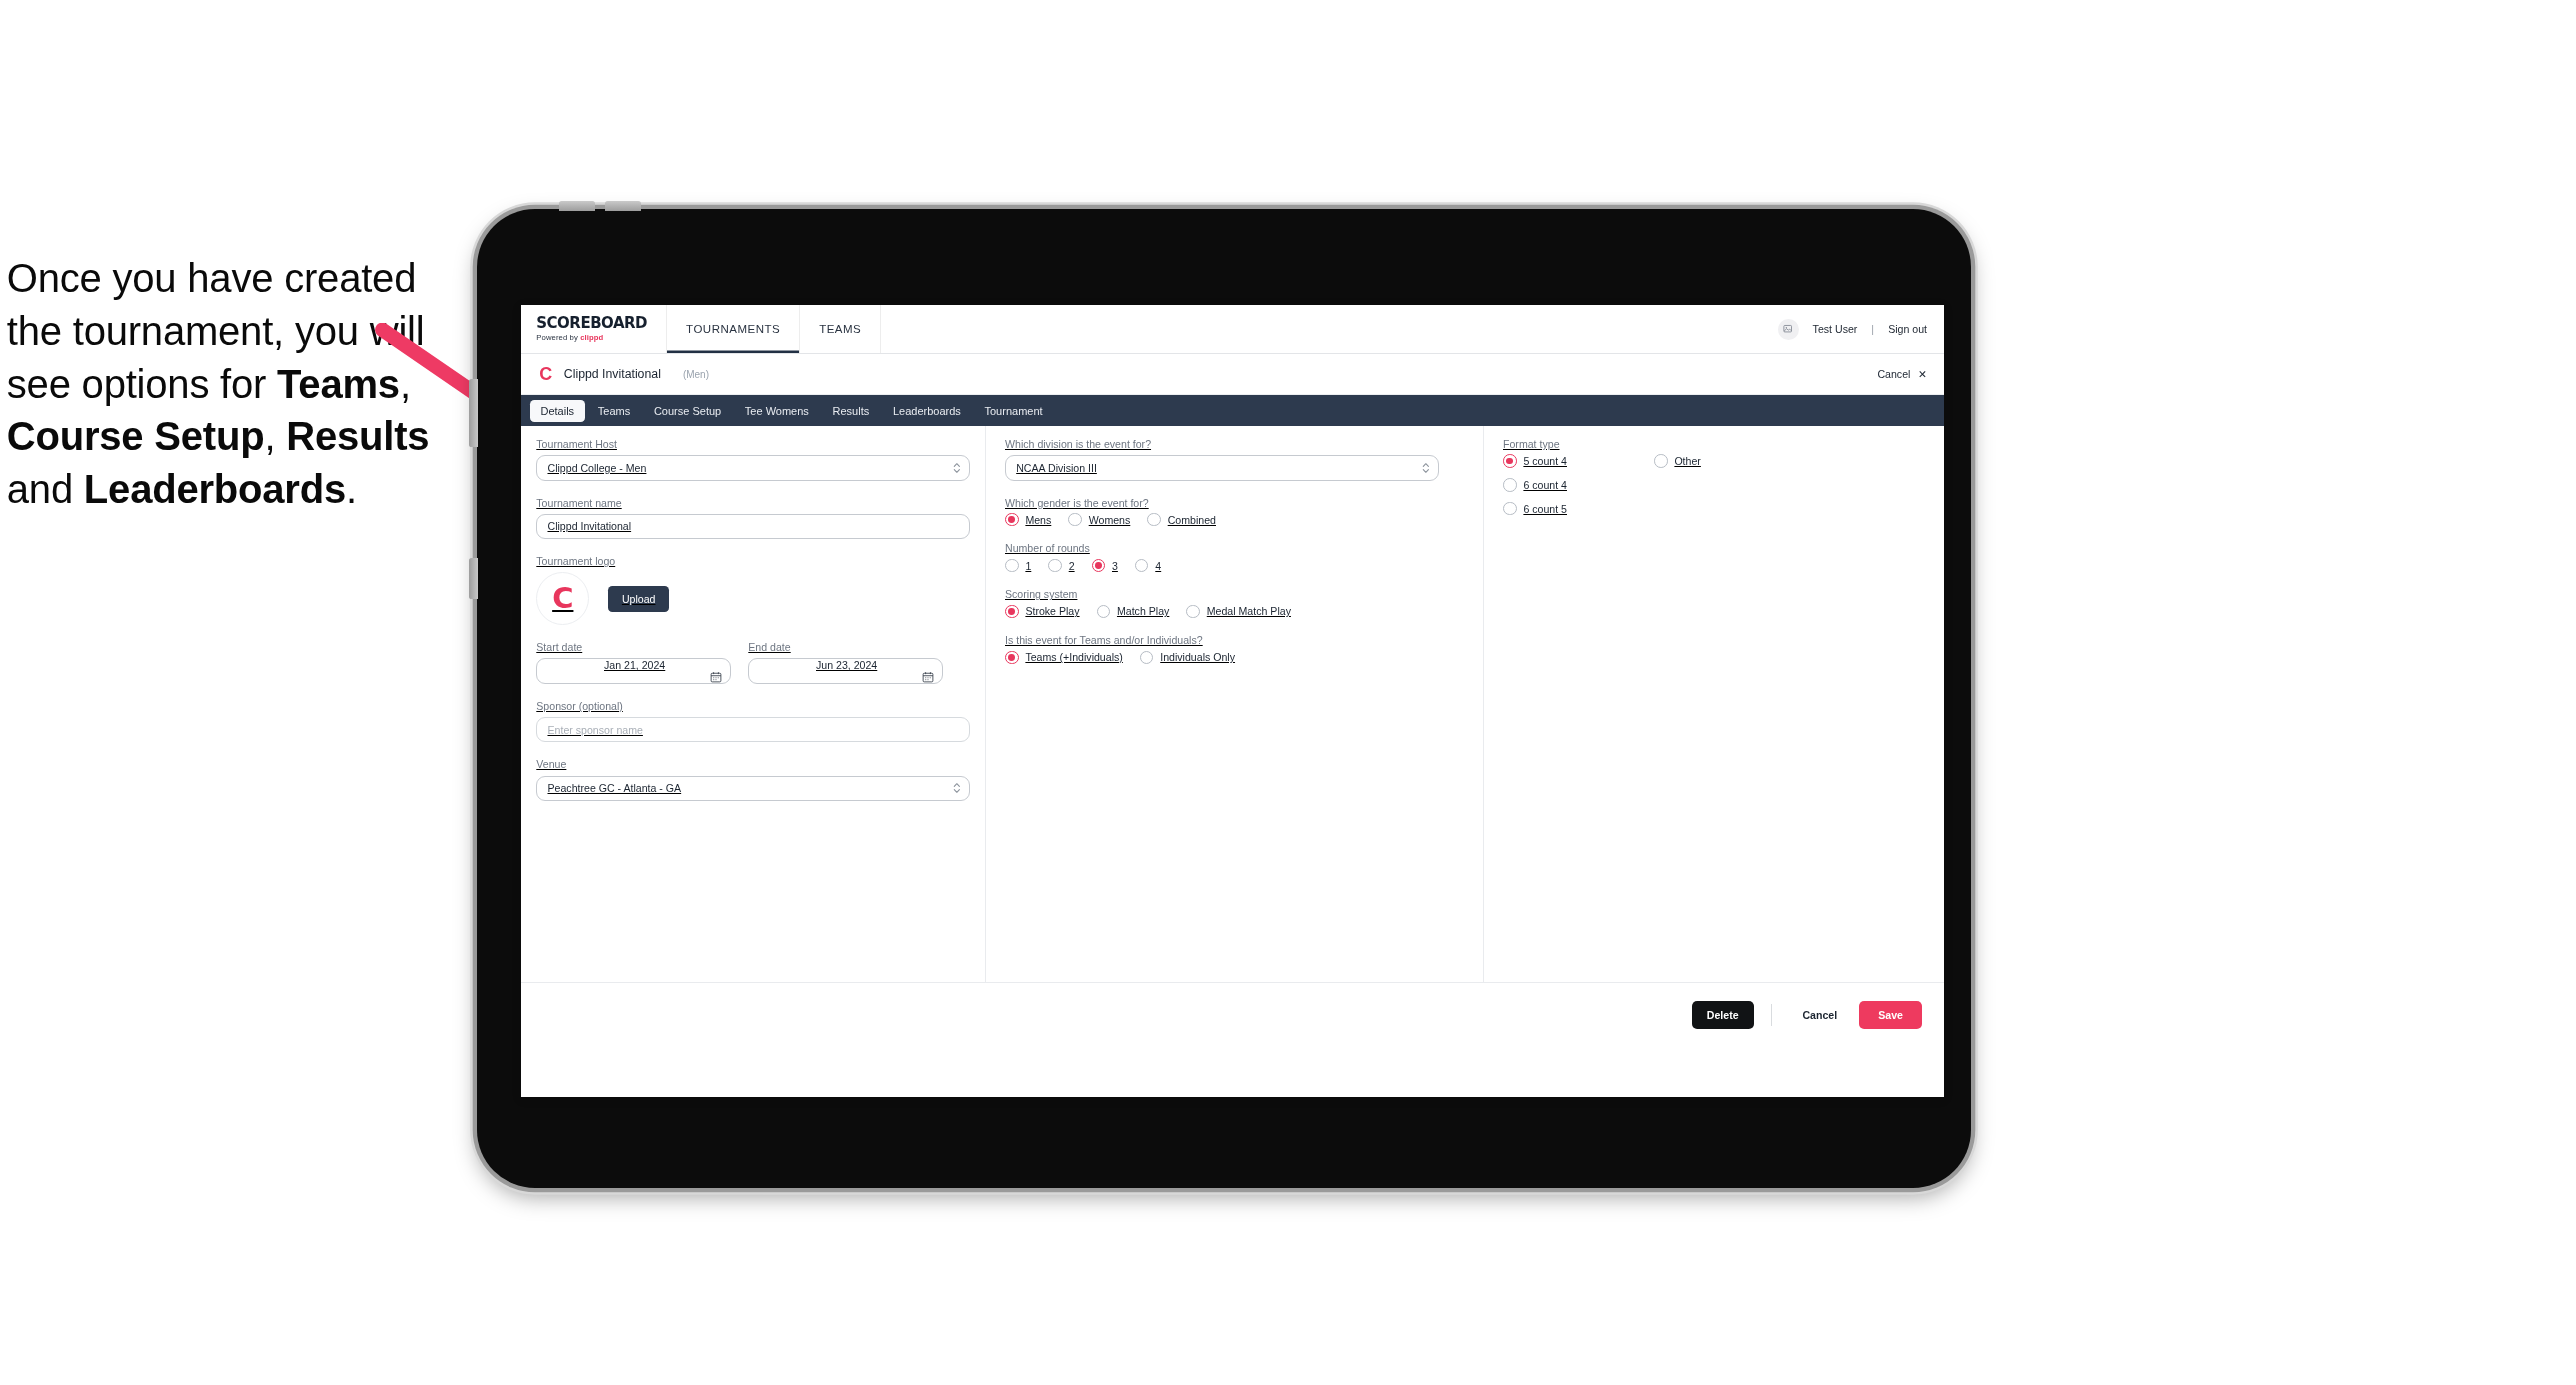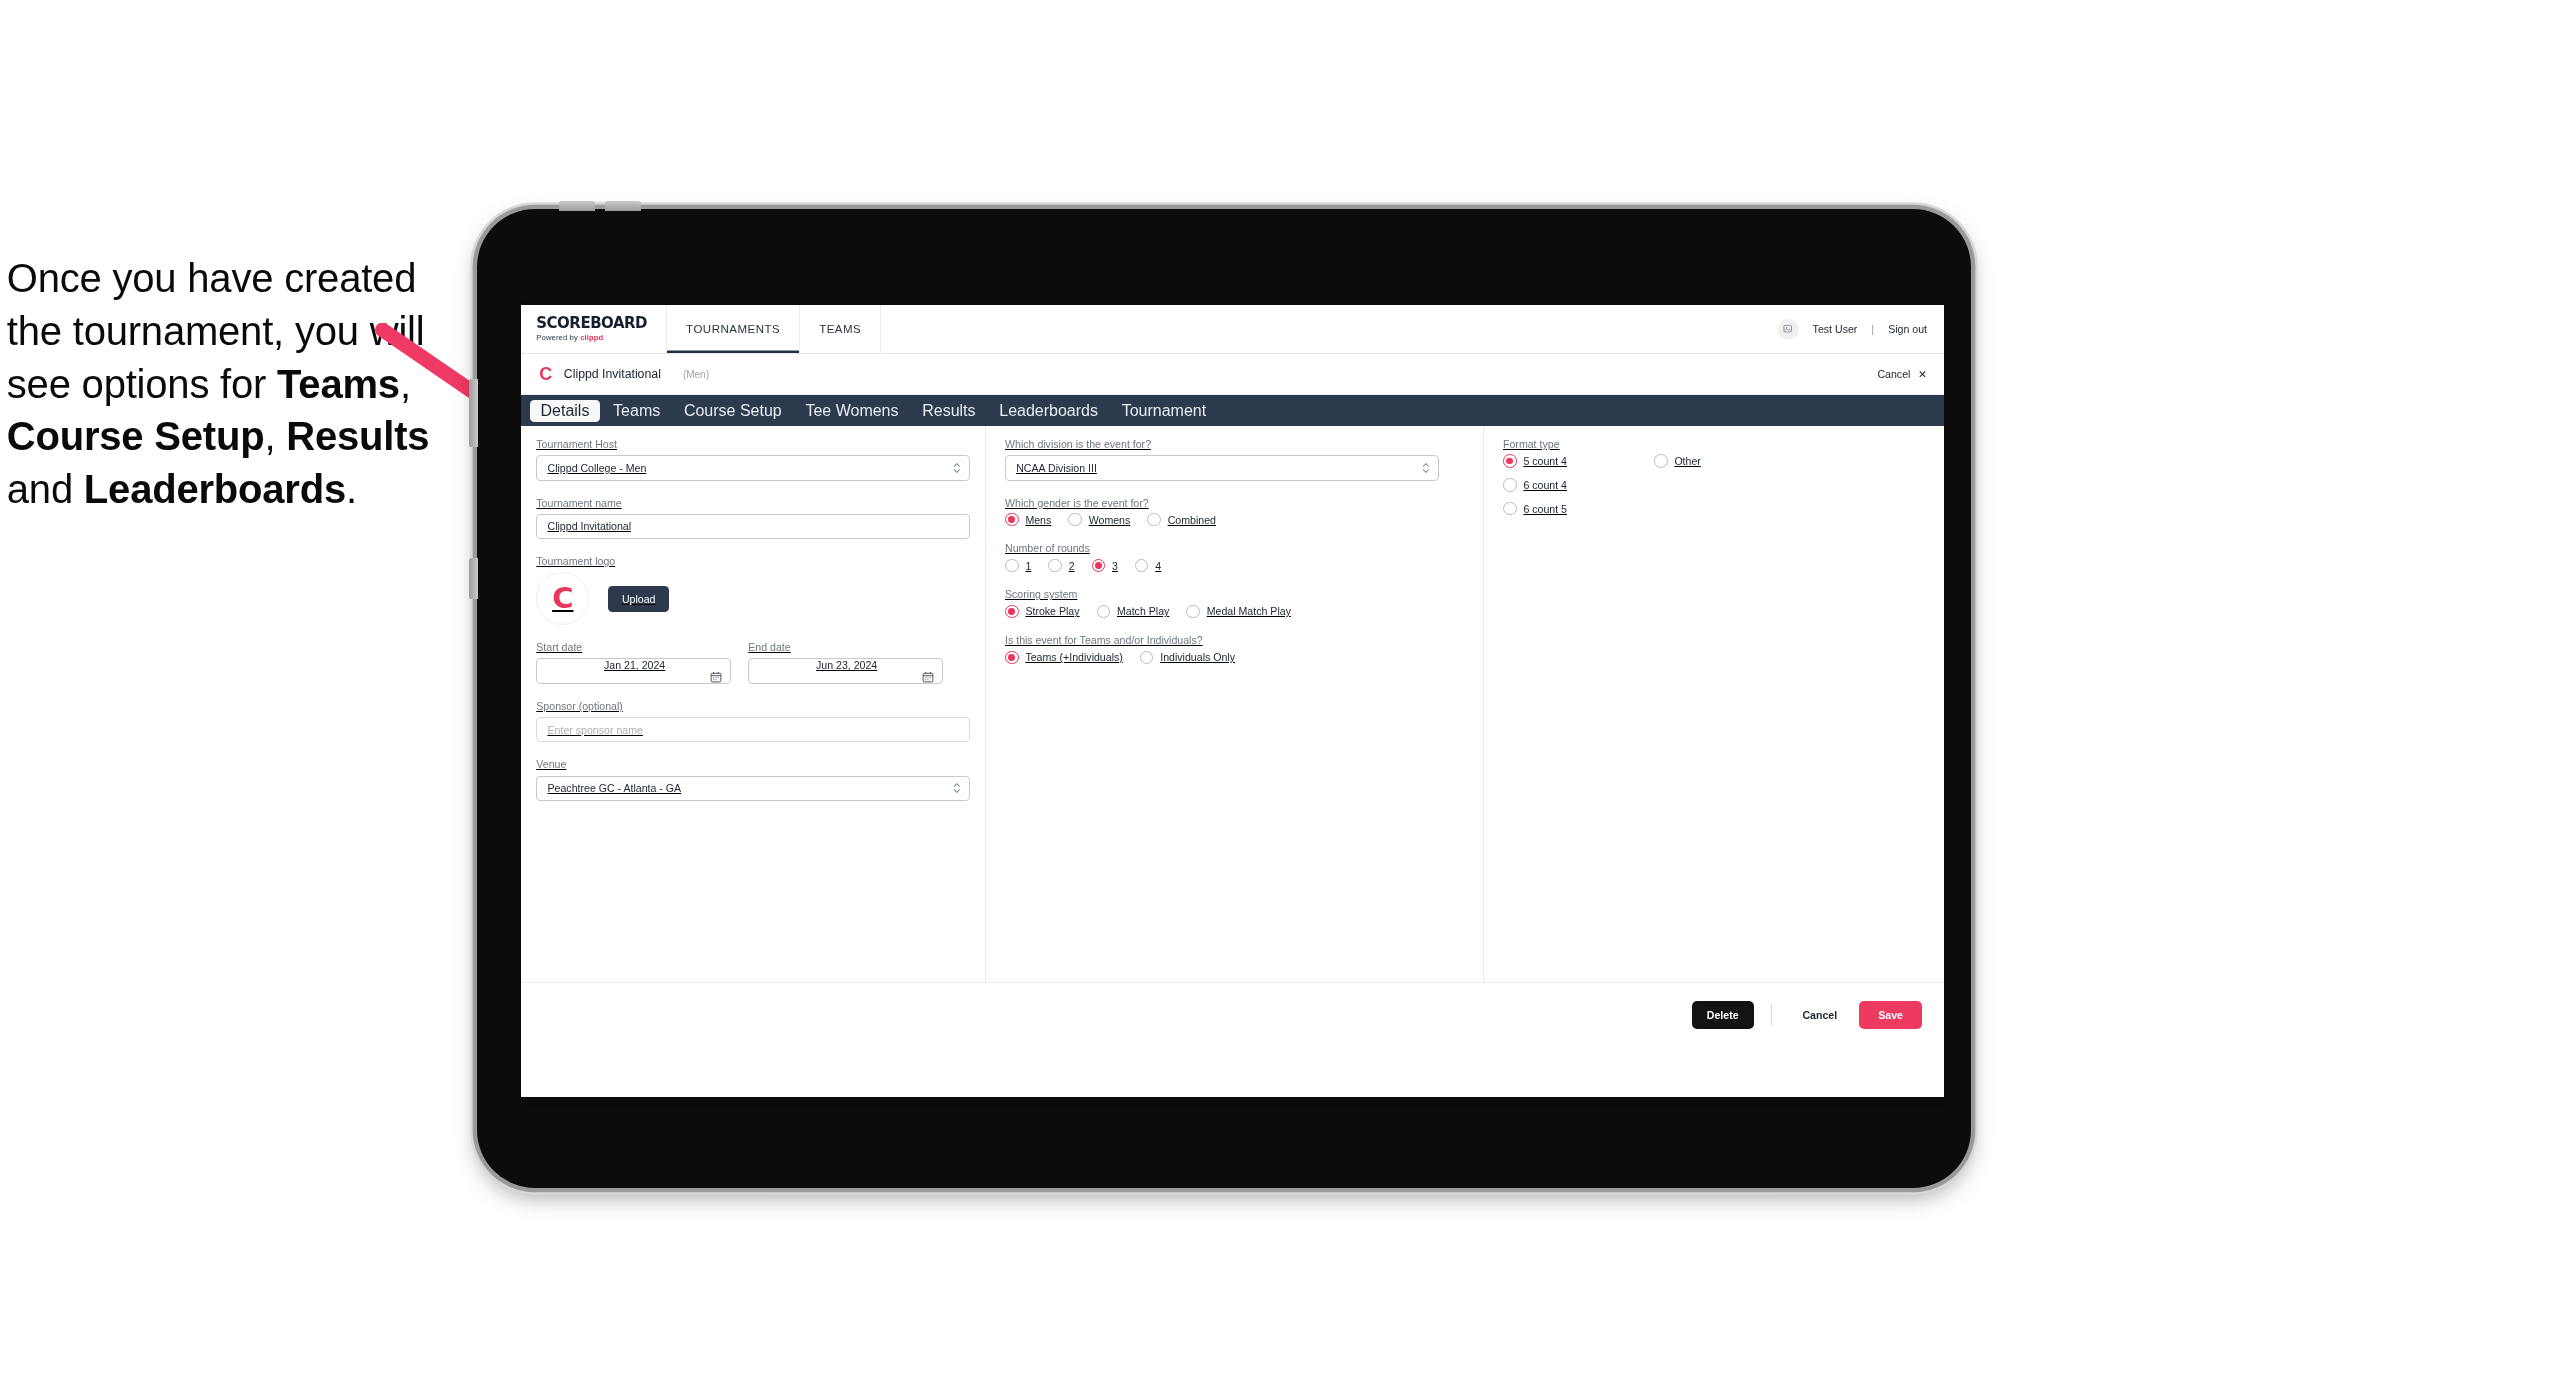--- a/index.html
+++ b/index.html
@@ -113,38 +113,38 @@
   .tour-cancel { margin-left: auto; display: flex; align-items: center; gap: 7.7px; cursor: pointer; }
   .tour-cancel span { font-size: 10.6px; color: #1b2430; }
   .x-icon { font-size: 12px; color: #1b2430; line-height: 1; }
 
   
   .tabstrip {
     height: 31px; background: #2d3a4e; display: flex; align-items: center;
     padding-left: 8.5px; gap: 1.7px;
   }
   .tab {
-    font-size: 16px; color: #e9ecf1; padding: 0 11px; height: 22px;
+    font-size: 11px; color: #e9ecf1; padding: 0 11px; height: 22px;
     display: flex; align-items: center; border-radius: 4.3px; cursor: pointer;
   }
   .tab.active { background: #f7f8fa; color: #1b2430; font-weight: 400; }
 
   
   .form-body { display: flex; height: 556px; background: #fff; }
   .col { padding: 12px 0 0 4px; text-decoration: underline; }
   .col-1 { width: 465px; padding-left: 15.3px; padding-right: 10.2px; border-right: 0.9px solid #e9ebee; }
   .col-2 { width: 498px; padding-left: 19px; padding-right: 10.2px; border-right: 0.9px solid #e9ebee; }
   .col-3 { flex: 1; padding-left: 19px; }
 
   .field-label { font-size: 10.6px; color: #6e7682; margin-bottom: 5.1px; }
   .field-label.tight { margin-bottom: 4.3px; }
   .group { margin-bottom: 16px; }
 
   .select-box, .text-box {
-    height: 25.5px; border: 0.9px solid #c6cad0; border-radius: 4px;
+    height: 25.5px; border: 0.9px solid #c6cad0; border-radius: 9px;
     background: #fff; display: flex; align-items: center;
     padding: 0 8.5px 0 10.2px; font-size: 10.6px; color: #1b2430;
     position: relative;
   }
   .text-box.placeholder { color: #a9afb7; border-color: #d6dade; }
   .select-box .chev {
     margin-left: auto; color: #8d949d; font-size: 9.4px; line-height: 1;
     display: flex; flex-direction: column; gap: 0.9px;
   }
   .w-full { width: 434px; }

